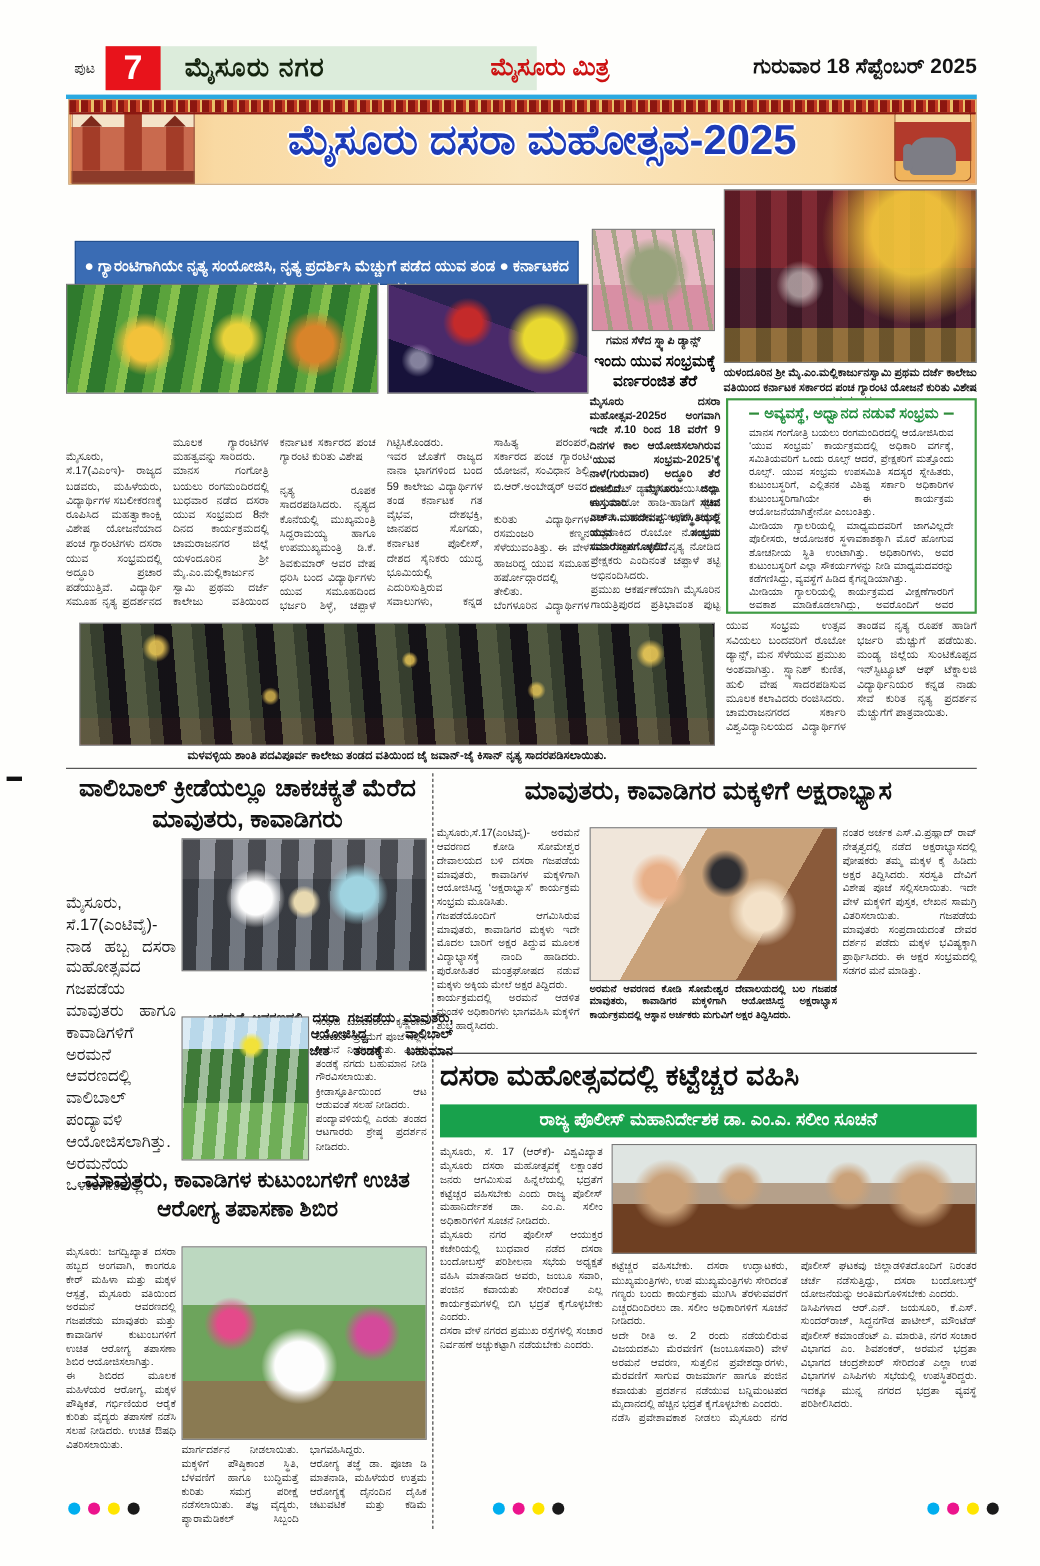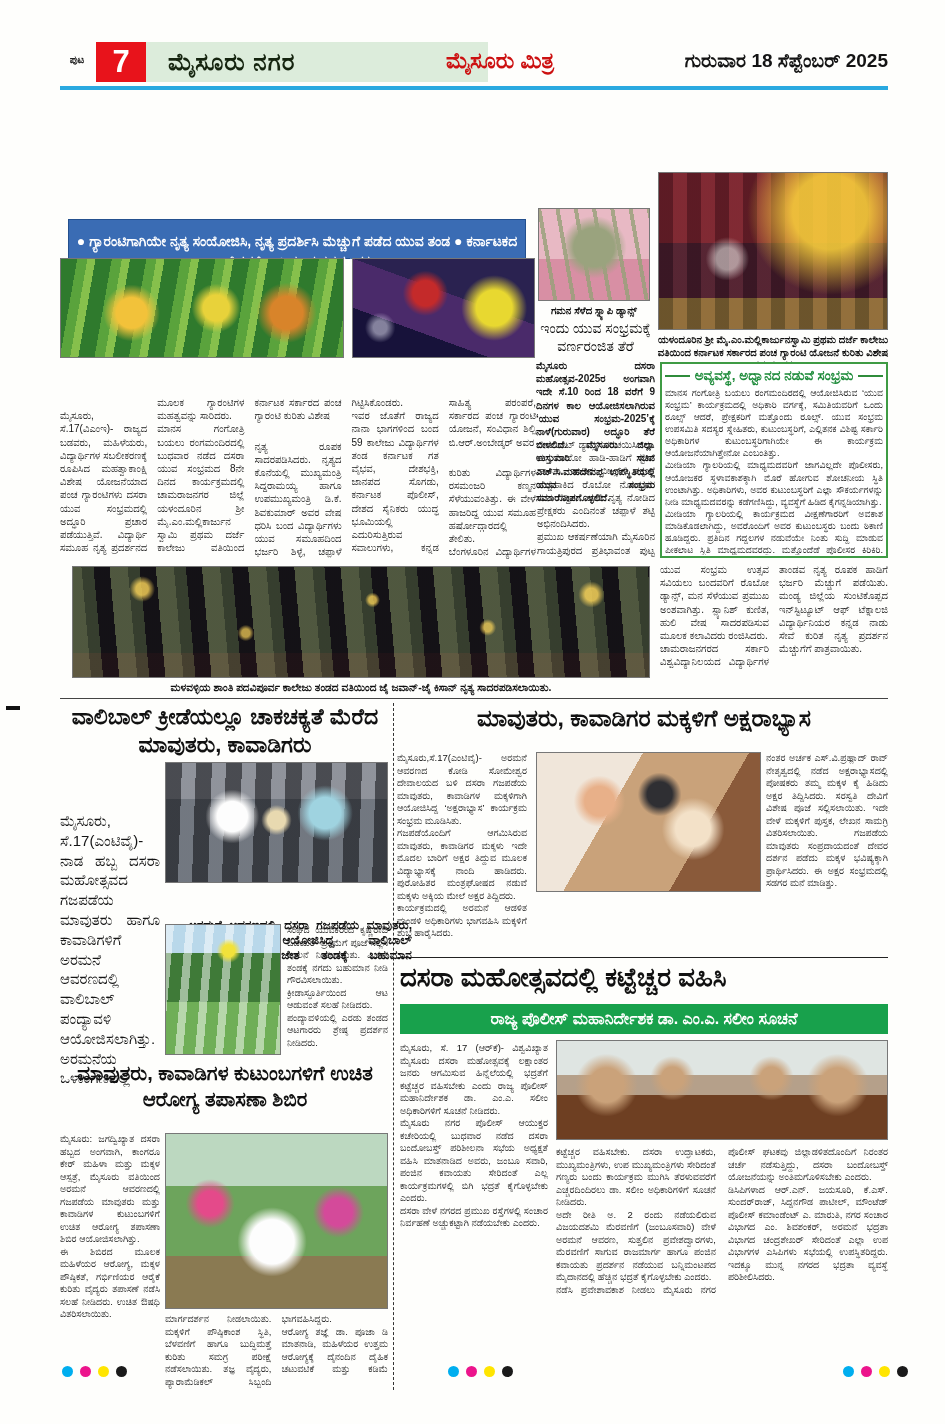--- a/index.html
+++ b/index.html
@@ -3,21 +3,21 @@
 <meta charset="utf-8">
 <style>
   html,body{margin:0;padding:0;background:#e9e9e9;}
   .page{
     position:relative;width:945px;height:1424px;margin:0 auto;
     background:#fefefc;overflow:hidden;
     font-family:"Liberation Sans", sans-serif;color:#111;
   }
   
   .hdr{position:absolute;left:60px;top:40px;width:828px;height:46px;border-bottom:4px solid #2aa9e0;}
-  .hdr .puta{position:absolute;left:0;top:14px;font-size:10px;font-weight:bold;color:#222;width:34px;text-align:center;}
+  .hdr .puta{position:absolute;left:0;top:14px;font-size:13px;font-weight:normal;color:#222;width:34px;text-align:center;}
   .hdr .sect-strip{position:absolute;left:36px;top:2px;width:392px;height:40px;background:#dcecdb;}
   .hdr .pgno{position:absolute;left:0;top:0;width:50px;height:40px;background:#e8131b;color:#fff;
     font-size:31px;font-weight:bold;text-align:center;line-height:40px;}
   .hdr .sect{position:absolute;left:72px;top:0;height:40px;line-height:40px;font-size:24px;font-weight:bold;color:#15240f;letter-spacing:1px;}
   .hdr .masthead{position:absolute;left:350px;top:8px;width:180px;text-align:center;
     font-size:22px;font-weight:bold;color:#cc1111;}
   .hdr .date{position:absolute;right:0;top:10px;font-size:19px;font-weight:bold;color:#141414;}
   
   .banner{position:absolute;left:62px;top:90px;width:826px;height:78px;
     background:linear-gradient(90deg,#eea35a 0%,#f9d9a2 16%,#fbe7c0 50%,#f9d9a2 84%,#eea35a 100%);
@@ -74,25 +74,25 @@
      radial-gradient(circle at 40% 35%,#c42a2a 0 10%,transparent 18%),
      radial-gradient(circle at 78% 50%,#e8d830 0 12%,transparent 22%),
      radial-gradient(circle at 15% 70%,rgba(240,240,255,.5) 0 4%,transparent 9%),
      linear-gradient(200deg,#2a2250 0 40%,#4a2a6a 40% 70%,#17123a 70% 100%);}
   .cap-dance{position:absolute;left:60px;top:362px;width:475px;text-align:center;}
   .bodytxt{font-size:10px;line-height:1.32;text-align:justify;color:#151515;white-space:pre-line;overflow:hidden;}
   .main-cols{position:absolute;left:60px;top:396px;width:476px;height:164px;
     column-count:5;column-gap:10px;}
   .main-cols .chunk{display:block;margin:0 0 4px 0;}
   .substory{position:absolute;left:536px;top:320px;width:119px;}
-  .substory .sh{font-size:14px;font-weight:normal;text-align:center;line-height:1.25;margin-bottom:4px;color:#000;}
+  .substory .sh{font-size:14px;font-weight:bold;text-align:center;line-height:1.25;margin-bottom:4px;color:#000;}
   .substory .sb{font-size:10px;font-weight:bold;}
   .col6{position:absolute;left:537px;top:438px;width:118px;height:122px;}
   .greenbox{position:absolute;left:660px;top:362px;width:228px;height:196px;box-sizing:border-box;
-    border:2px solid #3f9b44;padding:3px 3px;background:#fff;}
+    border:2px solid #3f9b44;padding:3px 19px;background:#fff;}
   .greenbox .gt{display:flex;align-items:center;gap:5px;margin:1px 0 3px 0;}
   .greenbox .gt .rule{flex:1;height:2px;background:#2f8c3b;}
   .greenbox .gt .txt{font-size:13.5px;font-weight:bold;color:#1f8c3b;white-space:nowrap;}
   .greenbox .gb{font-size:9.3px;line-height:1.3;text-align:justify;white-space:pre-line;overflow:hidden;height:168px;}
   .cont-cols{position:absolute;left:660px;top:563px;width:228px;height:134px;column-count:2;column-gap:10px;}
   .ph-military{left:72px;top:566px;width:578px;height:112px;
     background:
      radial-gradient(circle at 12% 20%,rgba(255,215,90,.8) 0 1.2%,transparent 2.5%),
      radial-gradient(circle at 30% 60%,rgba(255,215,90,.7) 0 1%,transparent 2%),
      radial-gradient(circle at 52% 30%,rgba(255,215,90,.75) 0 1.2%,transparent 2.4%),
@@ -170,20 +170,32 @@
   <div class="hdr">
     <span class="puta">ಪುಟ</span>
     <div class="sect-strip">
       <div class="pgno">7</div>
       <div class="sect">ಮೈಸೂರು ನಗರ</div>
     </div>
     <div class="masthead">ಮೈಸೂರು ಮಿತ್ರ</div>
     <div class="date">ಗುರುವಾರ 18 ಸೆಪ್ಟೆಂಬರ್ 2025</div>
   </div>
 
+  <div class="banner">
+    <div class="palace">
+        <i class="t1"></i>
+        <i class="t2"></i>
+        <i class="t3"></i>
+      </div>
+    <div class="elephant">
+        <em></em>
+      </div>
+    <div class="frieze"></div>
+    <div class="title">ಮೈಸೂರು ದಸರಾ ಮಹೋತ್ಸವ-2025</div>
+  </div>
 
 
   <div class="subhead">● ಗ್ಯಾರಂಟಿಗಾಗಿಯೇ ನೃತ್ಯ ಸಂಯೋಜಿಸಿ, ನೃತ್ಯ ಪ್ರದರ್ಶಿಸಿ ಮೆಚ್ಚುಗೆ ಪಡೆದ ಯುವ ತಂಡ ● ಕರ್ನಾಟಕದ ವೈಭವಕ್ಕೆ ಸಾಕ್ಷಿಯಾದ ನೃತ್ಯರೂಪಕ</div>
 
   <div class="photo ph-stage"></div>
   <div class="cap cap-stage">ಯಳಂದೂರಿನ ಶ್ರೀ ಮೈ.ಎಂ.ಮಲ್ಲಿಕಾರ್ಜುನಸ್ವಾಮಿ ಪ್ರಥಮ ದರ್ಜೆ ಕಾಲೇಜು ವತಿಯಿಂದ ಕರ್ನಾಟಕ ಸರ್ಕಾರದ ಪಂಚ ಗ್ಯಾರಂಟಿ ಯೋಜನೆ ಕುರಿತು ವಿಶೇಷ ನೃತ್ಯ ರೂಪಕ</div>
 
   <div class="photo ph-robo"></div>
   <div class="cap cap-robo">ಗಮನ ಸೆಳೆದ ಸ್ನ್ಯಾಪಿ ಡ್ಯಾನ್ಸ್</div>
 
@@ -237,20 +249,21 @@
   <div class="cap cap-prize">ಅರಮನೆ ಆವರಣದಲ್ಲಿ ದಸರಾ ಗಜಪಡೆಯ ಮಾವುತರು, ಕಾವಾಡಿಗಳಿಗಾಗಿ ಆಯೋಜಿಸಿದ್ದ ವಾಲಿಬಾಲ್ ಪಂದ್ಯಾವಳಿಯಲ್ಲಿ ವಿಜೇತ ತಂಡಕ್ಕೆ ಬಹುಮಾನ ವಿತರಿಸುತ್ತಿರುವುದು.</div>
   <div class="photo ph-field"></div>
   <div class="vb-c2 bodytxt">ಸಂಘದ ಯುವಕರಿಂದ ಕೃಷ್ಣರಾಜ ಒಡೆಯರ್ ಪ್ರತಿಮೆಗೆ ಪೂಜೆ ಸಲ್ಲಿಸಿ ಚಾಲನೆ ನೀಡಲಾಯಿತು. ವಿಜೇತ ತಂಡಕ್ಕೆ ನಗದು ಬಹುಮಾನ ನೀಡಿ ಗೌರವಿಸಲಾಯಿತು. ಕ್ರೀಡಾಸ್ಫೂರ್ತಿಯಿಂದ ಆಟ ಆಡುವಂತೆ ಸಲಹೆ ನೀಡಿದರು.
 ಪಂದ್ಯಾವಳಿಯಲ್ಲಿ ಎರಡು ತಂಡದ ಆಟಗಾರರು ಶ್ರೇಷ್ಠ ಪ್ರದರ್ಶನ ನೀಡಿದರು.</div>
 
   <div class="ak-hl">ಮಾವುತರು, ಕಾವಾಡಿಗರ ಮಕ್ಕಳಿಗೆ ಅಕ್ಷರಾಭ್ಯಾಸ</div>
   <div class="ak-c1 bodytxt">ಮೈಸೂರು,ಸೆ.17(ಎಂಟಿವೈ)- ಅರಮನೆ ಆವರಣದ ಕೋಡಿ ಸೋಮೇಶ್ವರ ದೇವಾಲಯದ ಬಳಿ ದಸರಾ ಗಜಪಡೆಯ ಮಾವುತರು, ಕಾವಾಡಿಗಳ ಮಕ್ಕಳಿಗಾಗಿ ಆಯೋಜಿಸಿದ್ದ ‘ಅಕ್ಷರಾಭ್ಯಾಸ’ ಕಾರ್ಯಕ್ರಮ ಸಂಭ್ರಮ ಮೂಡಿಸಿತು.
 ಗಜಪಡೆಯೊಂದಿಗೆ ಆಗಮಿಸಿರುವ ಮಾವುತರು, ಕಾವಾಡಿಗರ ಮಕ್ಕಳು ಇದೇ ಮೊದಲ ಬಾರಿಗೆ ಅಕ್ಷರ ತಿದ್ದುವ ಮೂಲಕ ವಿದ್ಯಾಭ್ಯಾಸಕ್ಕೆ ನಾಂದಿ ಹಾಡಿದರು. ಪುರೋಹಿತರ ಮಂತ್ರಘೋಷದ ನಡುವೆ ಮಕ್ಕಳು ಅಕ್ಕಿಯ ಮೇಲೆ ಅಕ್ಷರ ತಿದ್ದಿದರು.
 ಕಾರ್ಯಕ್ರಮದಲ್ಲಿ ಅರಮನೆ ಆಡಳಿತ ಮಂಡಳಿ ಅಧಿಕಾರಿಗಳು ಭಾಗವಹಿಸಿ ಮಕ್ಕಳಿಗೆ ಶುಭ ಹಾರೈಸಿದರು.</div>
   <div class="photo ph-akshara"></div>
+  <div class="cap cap-akshara">ಅರಮನೆ ಆವರಣದ ಕೋಡಿ ಸೋಮೇಶ್ವರ ದೇವಾಲಯದಲ್ಲಿ ಬಲ ಗಜಪಡೆ ಮಾವುತರು, ಕಾವಾಡಿಗರ ಮಕ್ಕಳಿಗಾಗಿ ಆಯೋಜಿಸಿದ್ದ ಅಕ್ಷರಾಭ್ಯಾಸ ಕಾರ್ಯಕ್ರಮದಲ್ಲಿ ಆಸ್ಥಾನ ಅರ್ಚಕರು ಮಗುವಿಗೆ ಅಕ್ಷರ ತಿದ್ದಿಸಿದರು.</div>
   <div class="ak-c4 bodytxt">ನಂತರ ಅರ್ಚಕ ಎಸ್.ವಿ.ಪ್ರಹ್ಲಾದ್ ರಾವ್ ನೇತೃತ್ವದಲ್ಲಿ ನಡೆದ ಅಕ್ಷರಾಭ್ಯಾಸದಲ್ಲಿ ಪೋಷಕರು ತಮ್ಮ ಮಕ್ಕಳ ಕೈ ಹಿಡಿದು ಅಕ್ಷರ ತಿದ್ದಿಸಿದರು. ಸರಸ್ವತಿ ದೇವಿಗೆ ವಿಶೇಷ ಪೂಜೆ ಸಲ್ಲಿಸಲಾಯಿತು. ಇದೇ ವೇಳೆ ಮಕ್ಕಳಿಗೆ ಪುಸ್ತಕ, ಲೇಖನ ಸಾಮಗ್ರಿ ವಿತರಿಸಲಾಯಿತು. ಗಜಪಡೆಯ ಮಾವುತರು ಸಂಪ್ರದಾಯದಂತೆ ದೇವರ ದರ್ಶನ ಪಡೆದು ಮಕ್ಕಳ ಭವಿಷ್ಯಕ್ಕಾಗಿ ಪ್ರಾರ್ಥಿಸಿದರು. ಈ ಅಕ್ಷರ ಸಂಭ್ರಮದಲ್ಲಿ ಸಡಗರ ಮನೆ ಮಾಡಿತ್ತು.</div>
 
   <div class="hr2"></div>
 
   <div class="po-hl">ದಸರಾ ಮಹೋತ್ಸವದಲ್ಲಿ ಕಟ್ಟೆಚ್ಚರ ವಹಿಸಿ</div>
   <div class="po-bar">ರಾಜ್ಯ ಪೊಲೀಸ್ ಮಹಾನಿರ್ದೇಶಕ ಡಾ. ಎಂ.ಎ. ಸಲೀಂ ಸೂಚನೆ</div>
   <div class="po-c1 bodytxt">ಮೈಸೂರು, ಸೆ. 17 (ಆರ್‌ಕೆ)- ವಿಶ್ವವಿಖ್ಯಾತ ಮೈಸೂರು ದಸರಾ ಮಹೋತ್ಸವಕ್ಕೆ ಲಕ್ಷಾಂತರ ಜನರು ಆಗಮಿಸುವ ಹಿನ್ನೆಲೆಯಲ್ಲಿ ಭದ್ರತೆಗೆ ಕಟ್ಟೆಚ್ಚರ ವಹಿಸಬೇಕು ಎಂದು ರಾಜ್ಯ ಪೊಲೀಸ್ ಮಹಾನಿರ್ದೇಶಕ ಡಾ. ಎಂ.ಎ. ಸಲೀಂ ಅಧಿಕಾರಿಗಳಿಗೆ ಸೂಚನೆ ನೀಡಿದರು.
 ಮೈಸೂರು ನಗರ ಪೊಲೀಸ್ ಆಯುಕ್ತರ ಕಚೇರಿಯಲ್ಲಿ ಬುಧವಾರ ನಡೆದ ದಸರಾ ಬಂದೋಬಸ್ತ್ ಪರಿಶೀಲನಾ ಸಭೆಯ ಅಧ್ಯಕ್ಷತೆ ವಹಿಸಿ ಮಾತನಾಡಿದ ಅವರು, ಜಂಬೂ ಸವಾರಿ, ಪಂಜಿನ ಕವಾಯತು ಸೇರಿದಂತೆ ಎಲ್ಲ ಕಾರ್ಯಕ್ರಮಗಳಲ್ಲಿ ಬಿಗಿ ಭದ್ರತೆ ಕೈಗೊಳ್ಳಬೇಕು ಎಂದರು.
 ದಸರಾ ವೇಳೆ ನಗರದ ಪ್ರಮುಖ ರಸ್ತೆಗಳಲ್ಲಿ ಸಂಚಾರ ನಿರ್ವಹಣೆ ಅಚ್ಚುಕಟ್ಟಾಗಿ ನಡೆಯಬೇಕು ಎಂದರು.</div>
   <div class="photo ph-police"></div>

